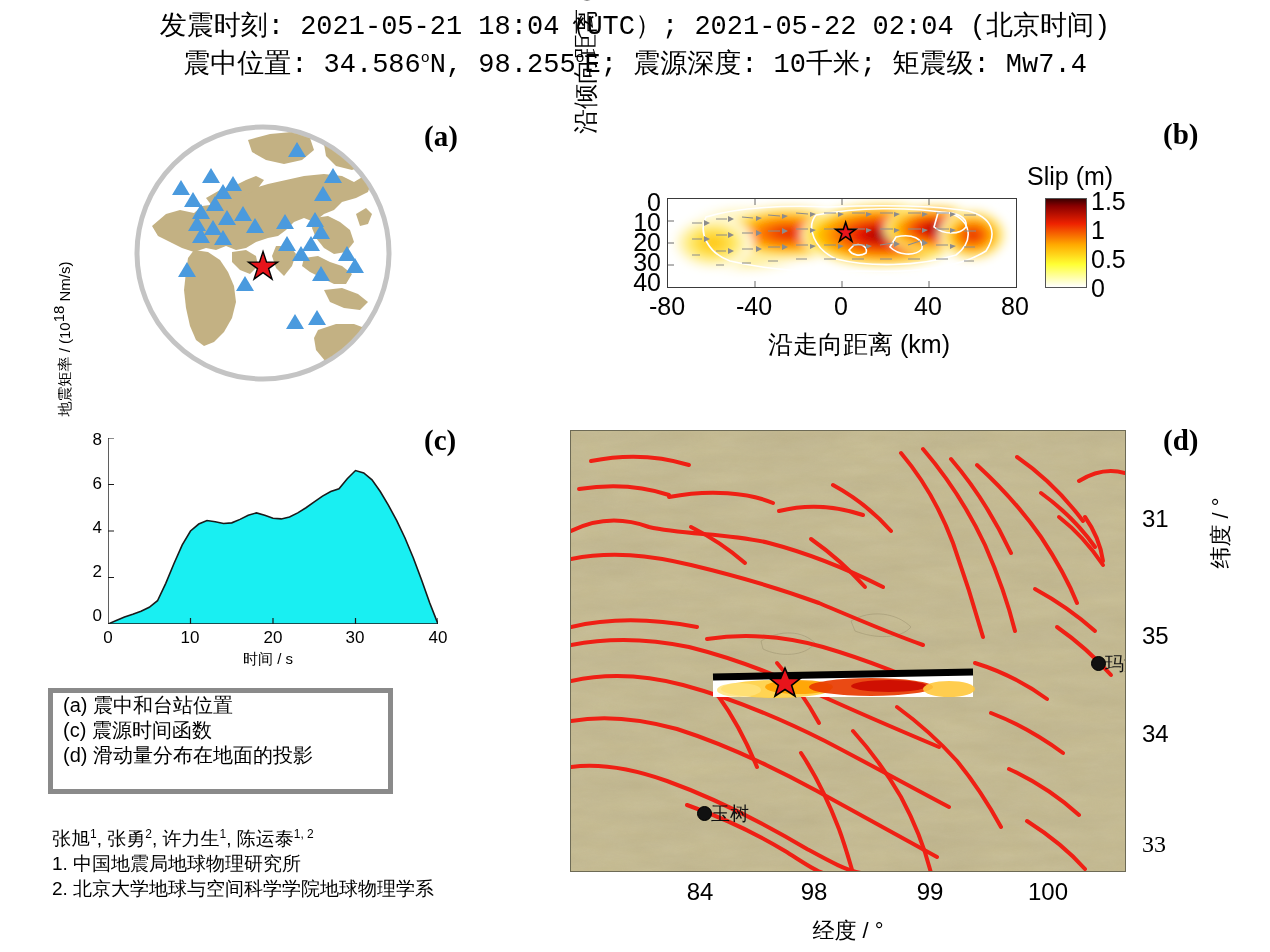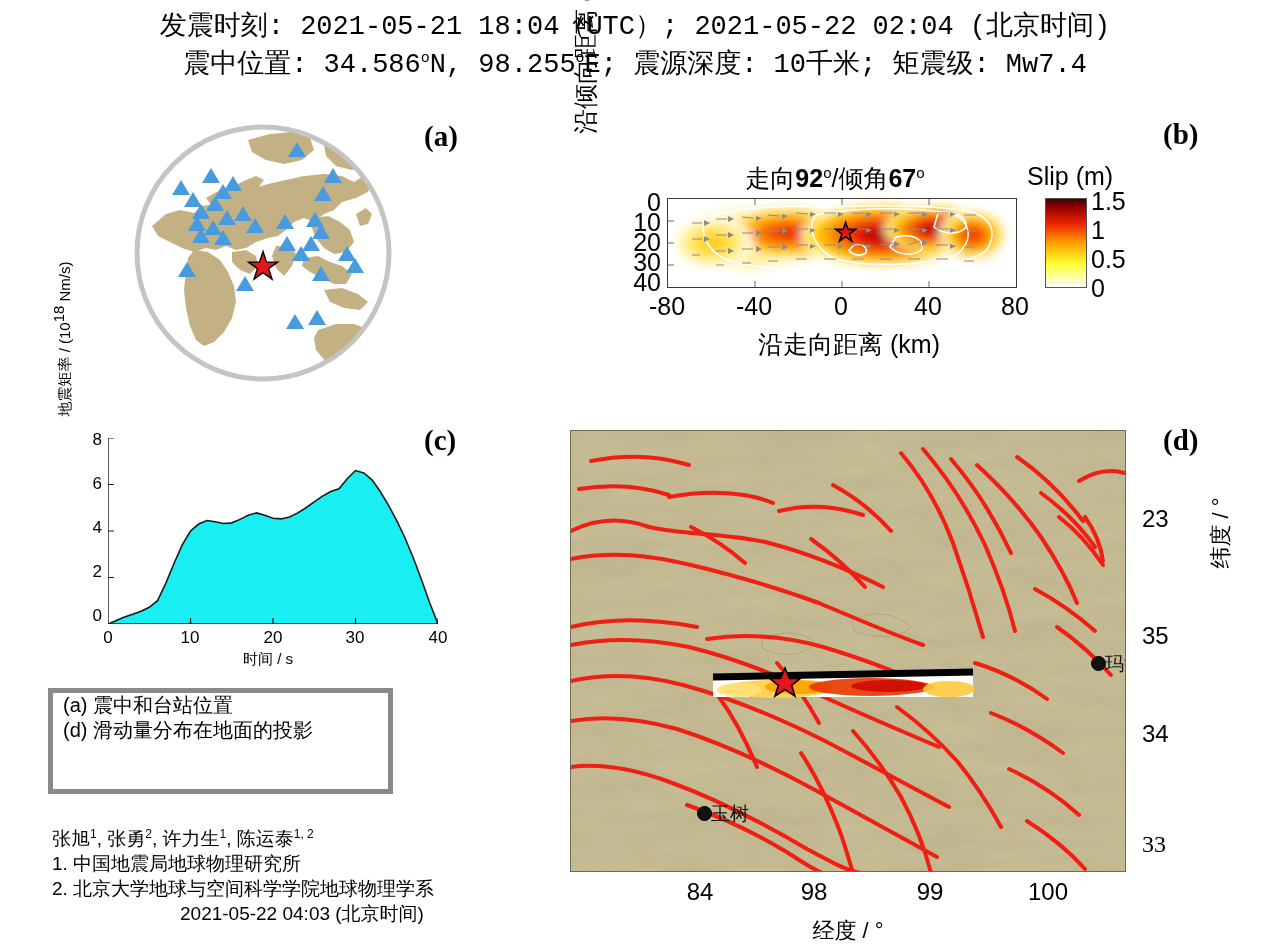--- a/index.html
+++ b/index.html
@@ -40,21 +40,21 @@
     font-size:25px;white-space:nowrap;text-align:center;
   }
   #b-title{position:absolute;left:95px;top:22px;width:330px;text-align:center;
            font-size:25px;white-space:nowrap;}
   #b-axes{position:absolute;left:92px;top:58px;width:348px;height:88px;
           border:1.4px solid #3a3a3a;background:#fff;overflow:hidden;}
   #b-ytick{position:absolute;left:40px;top:52px;width:46px;text-align:right;
            font-size:25px;line-height:20px;}
   #b-xtick{position:absolute;left:62px;top:152px;width:410px;font-size:25px;}
   #b-xtick span{position:absolute;text-align:center;width:60px;}
-  #b-xlabel{position:absolute;left:64px;top:188px;width:420px;text-align:center;
+  #b-xlabel{position:absolute;left:74px;top:188px;width:420px;text-align:center;
             font-size:25px;white-space:nowrap;}
   #b-cbtitle{position:absolute;left:452px;top:22px;font-size:25px;white-space:nowrap;}
   #b-cbar{position:absolute;left:470px;top:58px;width:40px;height:88px;
           border:1.4px solid #555;
           background:linear-gradient(to top,#ffffff 0%,#ffff33 26%,#ffaa00 48%,#ee2200 72%,#8a0000 92%,#3d0000 100%);}
   #b-cbtick{position:absolute;left:516px;top:48px;font-size:25px;line-height:26px;}
   #b-cbtick div{position:absolute;left:0;}
   .slip-star{position:absolute;color:#e8141b;font-size:26px;line-height:0;
              -webkit-text-stroke:1.6px #000;}
 
@@ -177,23 +177,20 @@
     <div class="tri" style="left:180px;top:192px;"></div>
     <div class="star-red" style="left:118px;top:148px;">★</div>
   </div>
 </div>
 
 <div class="abs panel-letter" style="left:1163px;top:118px;">(b)</div>
 <div class="abs" id="panel-b">
 
   <div id="b-ylabel">沿倾向距离 (km)</div>
 
-  <div id="b-title">
-    <span>走向</span><b>92</b><span class="deg-sup">o</span><span>/倾角</span><b>67</b><span class="deg-sup">o</span>
-  </div>
 
   <div id="b-axes">
     <svg width="348" height="88" viewBox="0 0 348 88" preserveAspectRatio="none">
       <defs>
         <radialGradient id="hot1" cx="50%" cy="50%" r="50%">
           <stop offset="0%" stop-color="#e01500"></stop>
             <stop offset="40%" stop-color="#ff7a00"></stop>
           <stop offset="70%" stop-color="#ffd400"></stop>
             <stop offset="100%" stop-color="#ffffff"></stop>
         </radialGradient>
@@ -349,30 +346,30 @@
     <span style="left:171px;">20</span>
     <span style="left:253px;">30</span>
     <span style="left:336px;">40</span>
   </div>
 
   <div id="c-xlabel">时间 / s</div>
 </div>
 
 <div class="abs" id="legend-box">
   <div class="row">(a) 震中和台站位置</div>
+  <div class="row">(c) 震源时间函数</div>
   <div class="row">(d) 滑动量分布在地面的投影</div>
 </div>
 
 <div class="abs" id="authors">
   <div class="ln">
     <span>张旭</span><span class="sup">1</span><span>, </span><span>张勇</span><span class="sup">2</span><span>, </span><span>许力生</span><span class="sup">1</span><span>, </span><span>陈运泰</span><span class="sup">1, 2</span>
   </div>
   <div class="ln">1. 中国地震局地球物理研究所</div>
   <div class="ln">2. 北京大学地球与空间科学学院地球物理学系</div>
-  <div class="ln indent">2021-05-22  04:03 (北京时间)</div>
 </div>
 
 <div class="abs panel-letter" style="left:1163px;top:424px;">(d)</div>
 <div class="abs" id="panel-d">
 
   <div id="d-frame">
     <svg width="556" height="442" viewBox="0 0 556 442">
       <defs>
         <filter id="relief">
             <feTurbulence type="fractalNoise" baseFrequency="0.035 0.09" numOctaves="4" seed="7" result="t"></feTurbulence>
@@ -450,21 +447,21 @@
     </svg>
 
     
     <div class="city-dot" style="left:520px;top:225px;"></div>
     <div class="city-name" style="left:534px;top:220px;">玛沁</div>
     <div class="city-dot" style="left:126px;top:375px;"></div>
     <div class="city-name" style="left:140px;top:370px;">玉树</div>
   </div>
 
   <div id="d-ytick">
-    <div style="top:75px;">23</div>
+    <div style="top:75px;">31</div>
     <div style="top:192px;">35</div>
     <div style="top:290px;">34</div>
     <div style="top:401px;font-family:Liberation Serif, serif;">33</div>
   </div>
   <div id="d-ylabel">纬度 / °</div>
 
   <div id="d-xtick">
     <span style="left:100px;">84</span>
     <span style="left:214px;">98</span>
     <span style="left:330px;">99</span>

